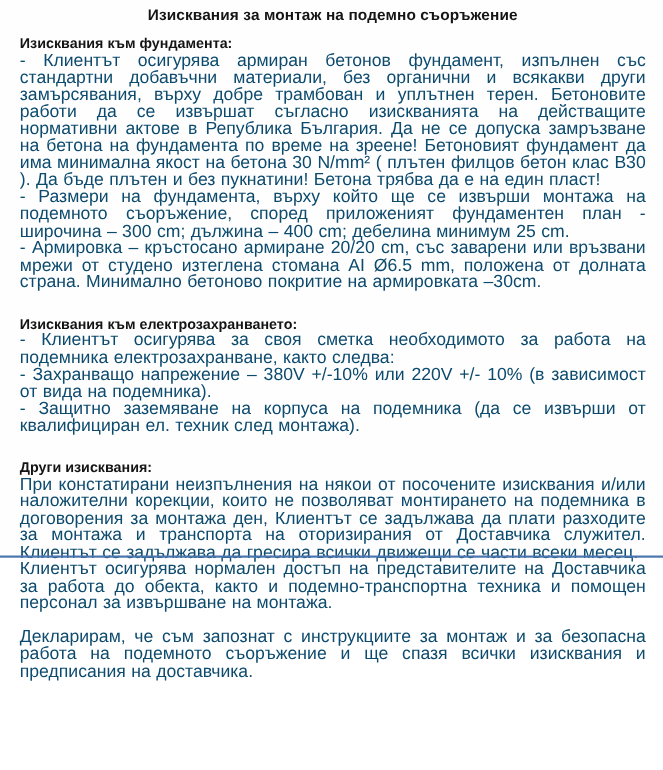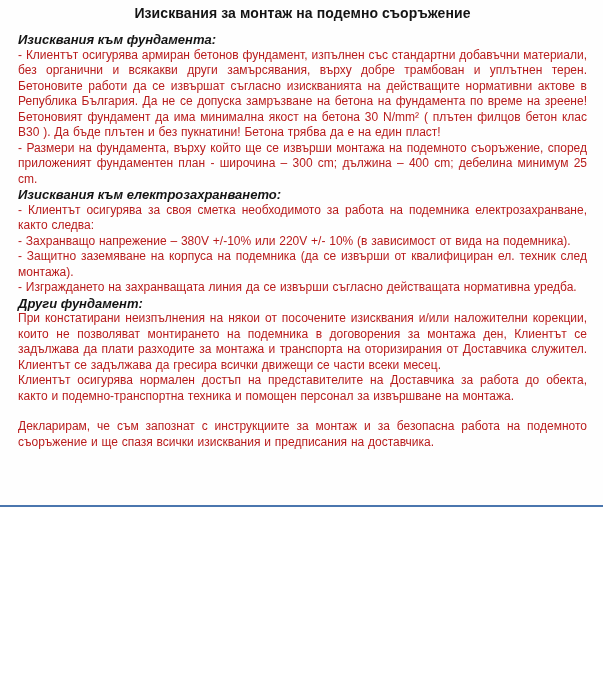--- a/index.html
+++ b/index.html
@@ -25,44 +25,43 @@
   }
   .doc-title {
     margin: 0 0 11px 0;
     font-size: 14px;
     font-weight: 700;
     text-align: center;
     color: #141414;
     letter-spacing: 0.1px;
   }
   .section {
-    margin-top: 0;
+    margin-top: 22px;
   }
   .section.first {
     margin-top: 0;
   }
   .section.declaration {
     margin-top: 15px;
   }
   .section-heading {
     font-size: 13px;
     font-weight: 700;
     line-height: 15.5px;
     color: #141414;
-    font-style: italic;
   }
   .section-heading:empty {
     display: none;
   }
   .section p {
     margin: 0;
-    font-size: 12px;
+    font-size: 16px;
     line-height: 15.5px;
     text-align: justify;
-    color: #b91c1c;
+    color: #0c4a6e;
     word-spacing: 0.5px;
   }
   .bottom-rule {
     position: absolute;
     left: 0;
     right: 0;
     bottom: 1px;
     height: 2px;
     background: #4a76ae;
   }
@@ -72,32 +71,32 @@
 
 <div class="page">
   <div class="content">
 
     <h1 class="doc-title">Изисквания за монтаж на подемно съоръжение</h1>
 
     <section class="section first">
       <div class="section-heading">Изисквания към фундамента:</div>
       <p>- Клиентът осигурява армиран бетонов фундамент, изпълнен със стандартни добавъчни материали, без органични и всякакви други замърсявания, върху добре трамбован и уплътнен терен. Бетоновите работи да се извършат съгласно изискванията на действащите нормативни актове в Република България. Да не се допуска замръзване на бетона на фундамента по време на зреене! Бетоновият фундамент да има минимална якост на бетона 30 N/mm² ( плътен филцов бетон клас B30 ). Да бъде плътен и без пукнатини! Бетона трябва да е на един пласт!</p>
       <p>- Размери на фундамента, върху който ще се извърши монтажа на подемното съоръжение, според приложеният фундаментен план - широчина – 300 cm; дължина – 400 cm; дебелина минимум 25 cm.</p>
+      <p>- Армировка – кръстосано армиране 20/20 cm, със заварени или връзвани мрежи от студено изтеглена стомана AI Ø6.5 mm, положена от долната страна. Минимално бетоново покритие на армировката –30cm.</p>
     </section>
 
     <section class="section">
       <div class="section-heading">Изисквания към електрозахранването:</div>
       <p>- Клиентът осигурява за своя сметка необходимото за работа на подемника електрозахранване, както следва:</p>
       <p>- Захранващо напрежение – 380V +/-10% или 220V +/- 10% (в зависимост от вида на подемника).</p>
       <p>- Защитно заземяване на корпуса на подемника (да се извърши от квалифициран ел. техник след монтажа).</p>
-      <p>- Изграждането на захранващата линия да се извърши съгласно действащата нормативна уредба.</p>
     </section>
 
     <section class="section">
-      <div class="section-heading">Други фундамент:</div>
+      <div class="section-heading">Други изисквания:</div>
       <p>При констатирани неизпълнения на някои от посочените изисквания и/или наложителни корекции, които не позволяват монтирането на подемника в договорения за монтажа ден, Клиентът се задължава да плати разходите за монтажа и транспорта на оторизирания от Доставчика служител. Клиентът се задължава да гресира всички движещи се части всеки месец.</p>
       <p>Клиентът осигурява нормален достъп на представителите на Доставчика за работа до обекта, както и подемно-транспортна техника и помощен персонал за извършване на монтажа.</p>
     </section>
 
     <section class="section declaration">
 
       <p>Декларирам, че съм запознат с инструкциите за монтаж и за безопасна работа на подемното съоръжение и ще спазя всички изисквания и предписания на доставчика.</p>
 
     </section>
 

